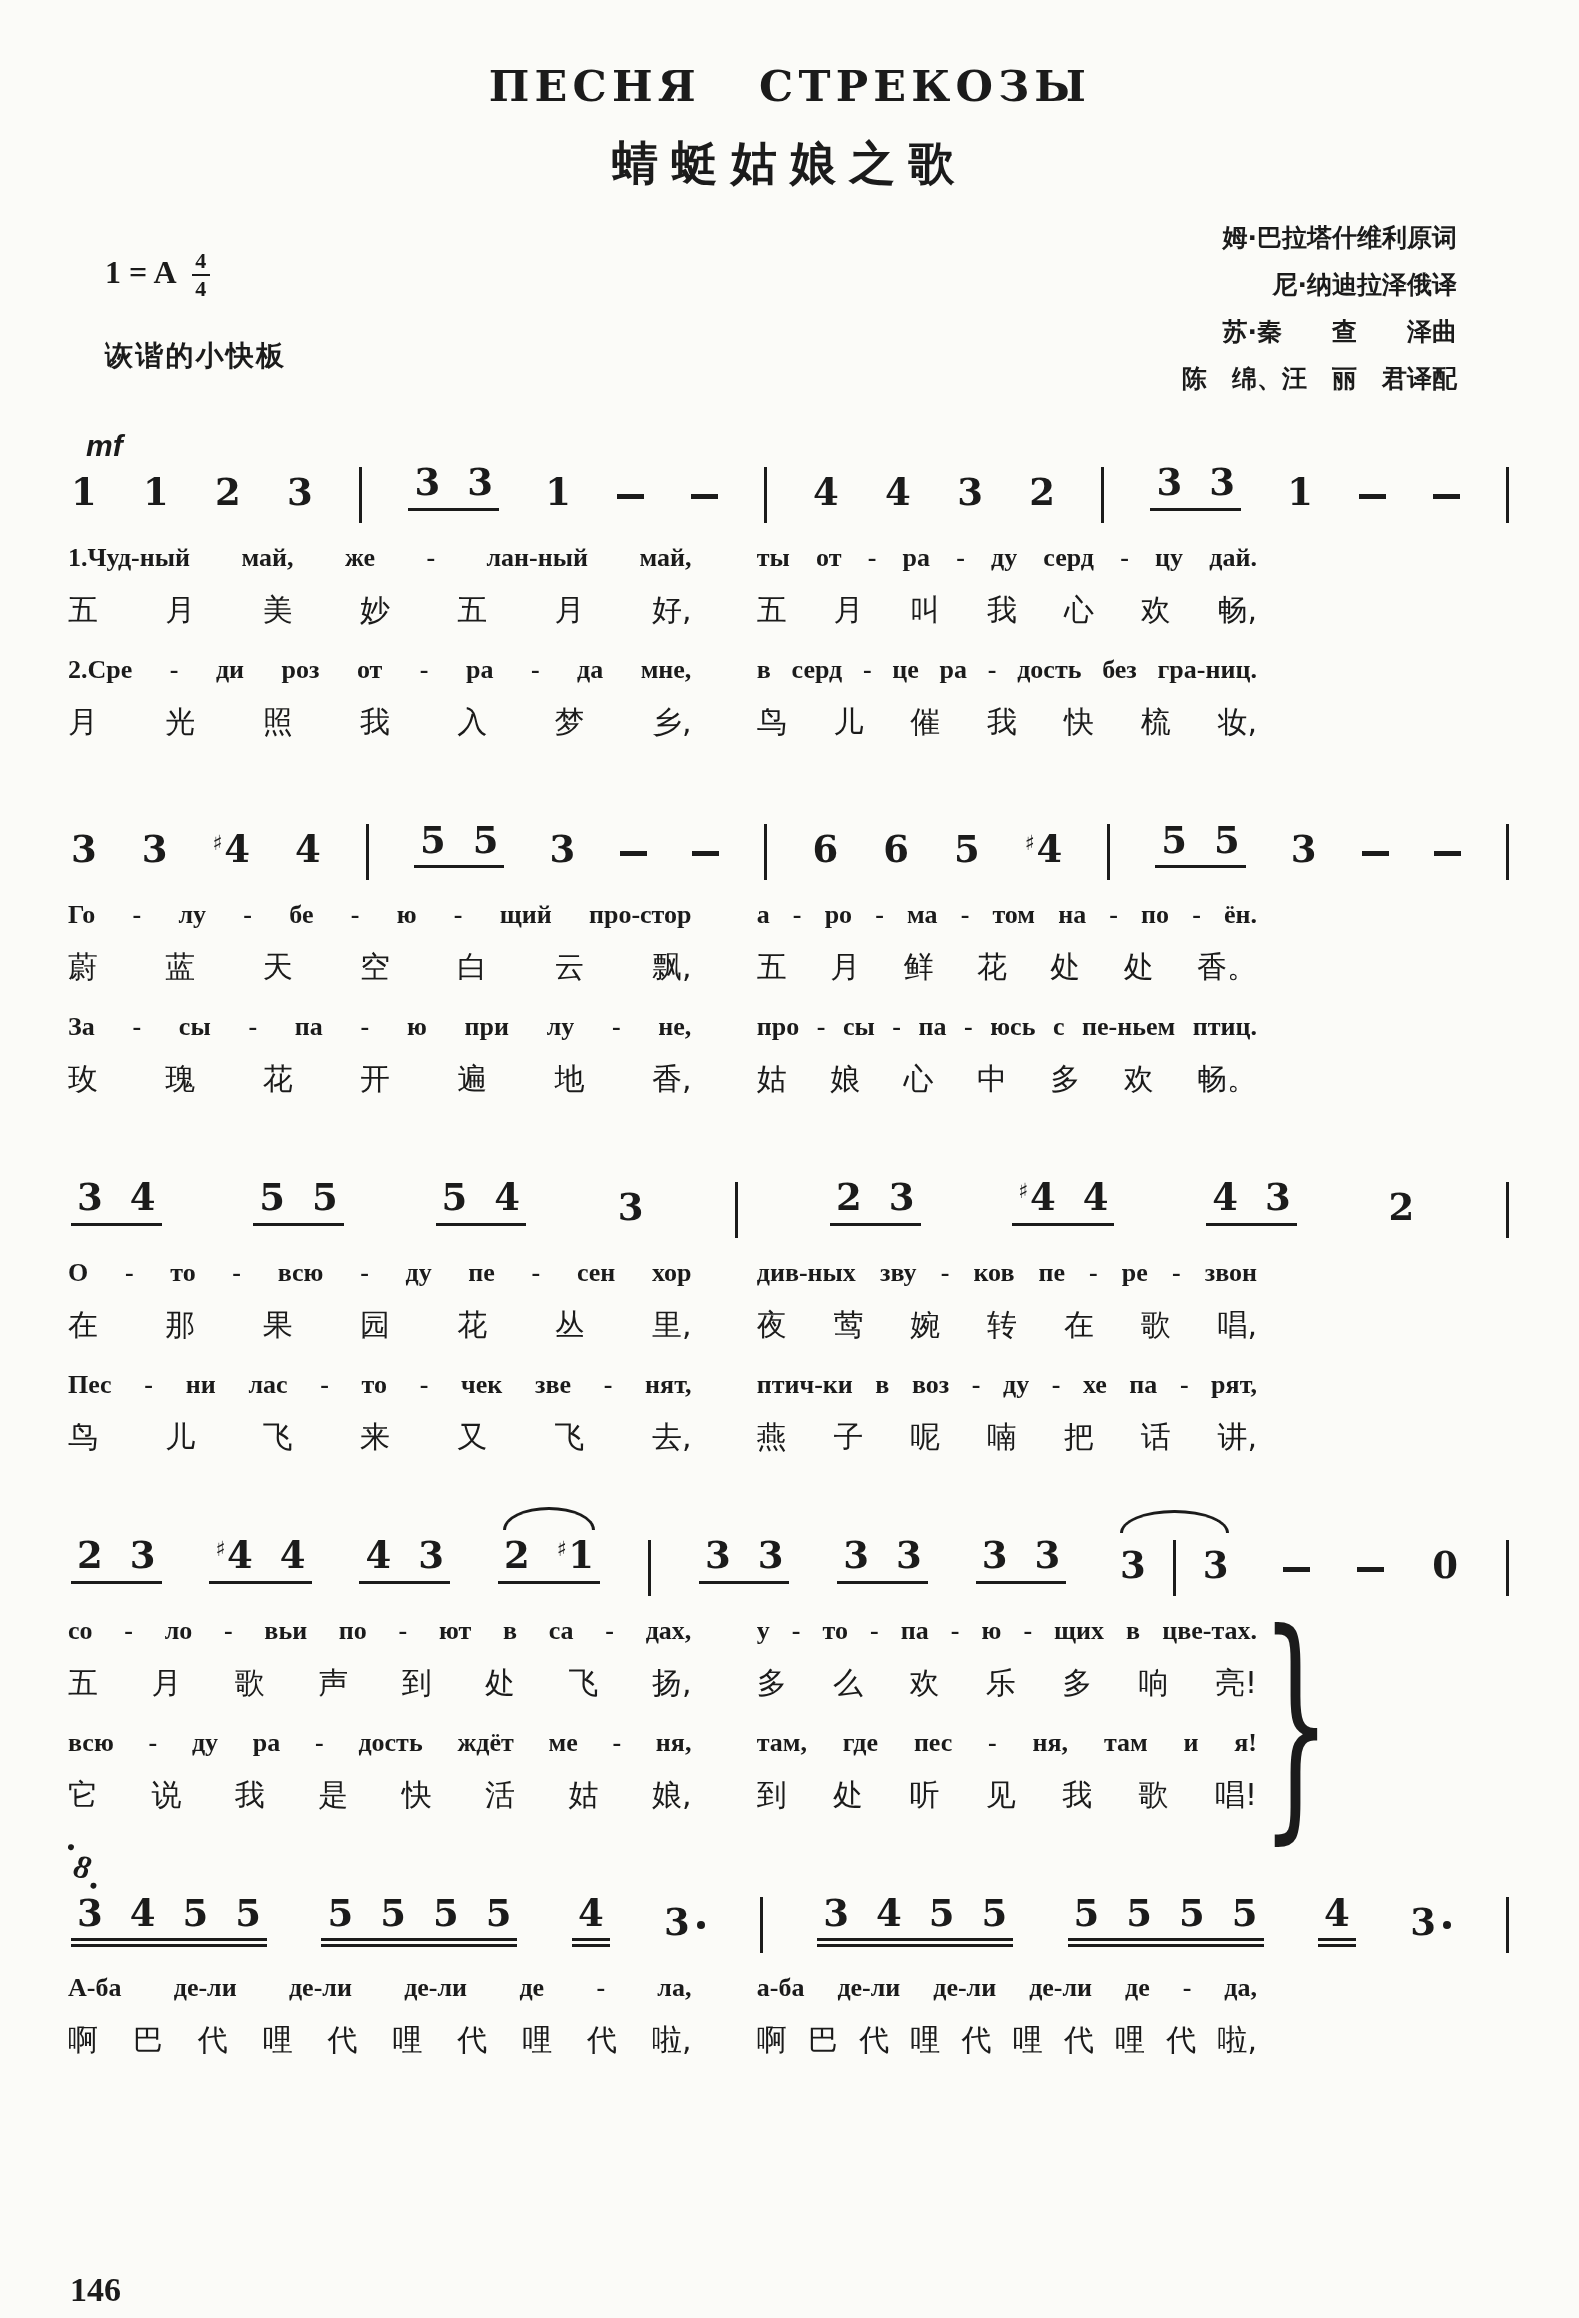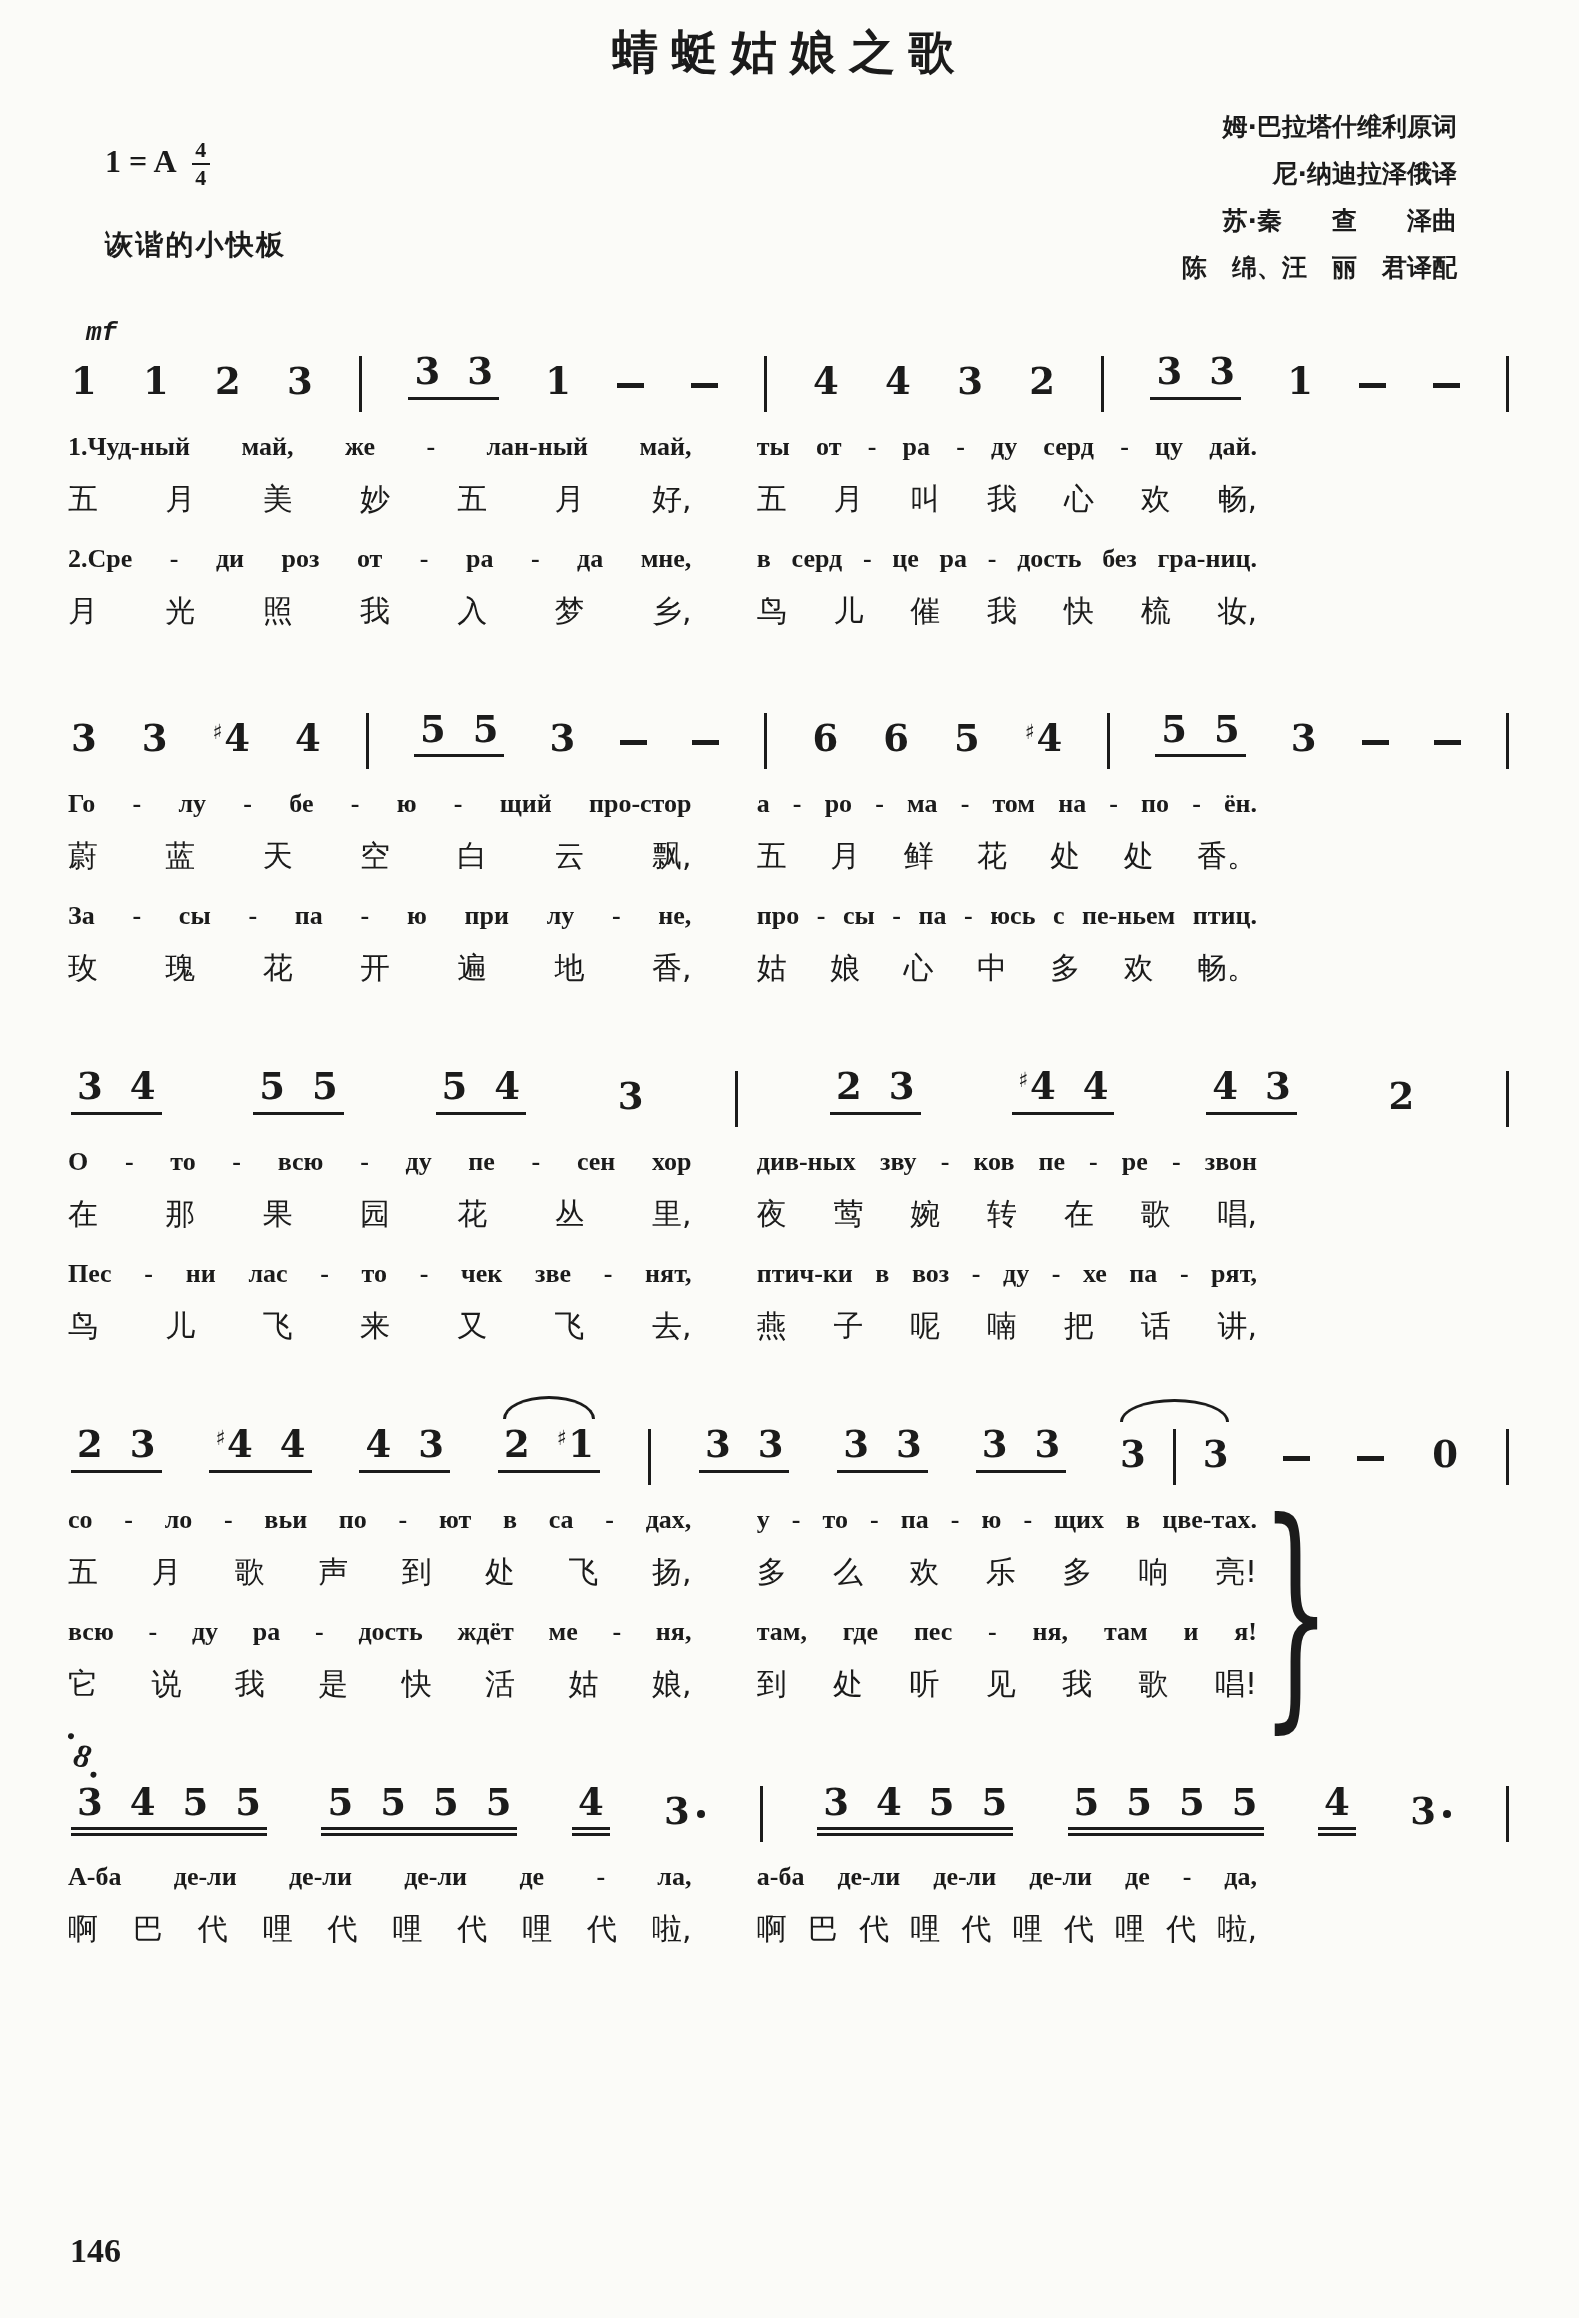--- a/index.html
+++ b/index.html
@@ -37,22 +37,22 @@
   .ndot{display:inline-block;width:8.1px;height:8.1px;border-radius:50%;background:#1b1b1b;
         margin-left:7.4px;vertical-align:6px}
   .dash{display:inline-block;width:27px;height:5.2px;background:#1b1b1b;margin-bottom:12px}
   .bar{display:inline-block;width:3px;height:56px;background:#1b1b1b;margin-bottom:-12px}
   .grp{display:inline-flex;align-items:flex-end;gap:27px;padding:0 6px}
   .grp.u1,.grp.u2{border-bottom:3px solid #1b1b1b;padding-bottom:6.7px;position:relative}
   .grp.u2::after{content:"";position:absolute;left:0;right:0;bottom:-8.1px;height:3px;background:#1b1b1b}
   .grp.slur{position:relative}
   .arc{position:absolute;left:5%;right:5%;top:-30px;height:20px;border:3px solid #1b1b1b;
        border-bottom:none;border-radius:50% 50% 0 0 / 100% 100% 0 0}
-  .mf{position:absolute;top:-1.5px;left:21px;font-size:26px;font-style:italic;font-weight:700;
-      font-family:Liberation Mono, monospace}
+  .mf{position:absolute;top:-1.5px;left:21px;font-size:30px;font-style:italic;font-weight:700;
+      font-family:Liberation Sans, sans-serif}
   .segno{position:absolute;top:-12px;left:9px;font-size:33px;font-style:italic;font-weight:700;
          transform:rotate(12deg)}
   .segno::before{content:"";position:absolute;width:6px;height:6px;border-radius:50%;
                  background:#1b1b1b;left:-9.6px;top:-2.2px}
   .segno::after{content:"";position:absolute;width:6px;height:6px;border-radius:50%;
                 background:#1b1b1b;right:-9.6px;bottom:0}
 
   .lyr-row{display:flex;align-items:center}
   .lyr-row.ru{height:46px;font-size:26px;font-weight:600}
   .lyr-row.zh{height:59px;font-size:30px;font-family:"DejaVu Sans",sans-serif}
@@ -64,20 +64,21 @@
 
   .brace{position:absolute;left:82.5%;top:109px;font-size:244px;line-height:222px;
          transform:scaleX(0.45);transform-origin:left top;font-family:"DejaVu Serif",serif}
 
   .pageno{position:absolute;left:70px;bottom:71px;font-size:34px;font-weight:600}
 </style>
 </head>
 <body>
 
 <div class="sheet">
+  <h1 class="title-ru">ПЕСНЯ СТРЕКОЗЫ</h1>
   <h2 class="title-zh">蜻蜓姑娘之歌</h2>
 
   <div class="meta">
     <div class="keyline">
       <span>1 = A</span><span class="ts"><span class="num">4</span><span class="den">4</span></span>
     </div>
     <div class="tempo">诙谐的小快板</div>
     <div class="credits">
         <div class="credit-line">姆·巴拉塔什维利原词</div>
         <div class="credit-line">尼·纳迪拉泽俄译</div>

